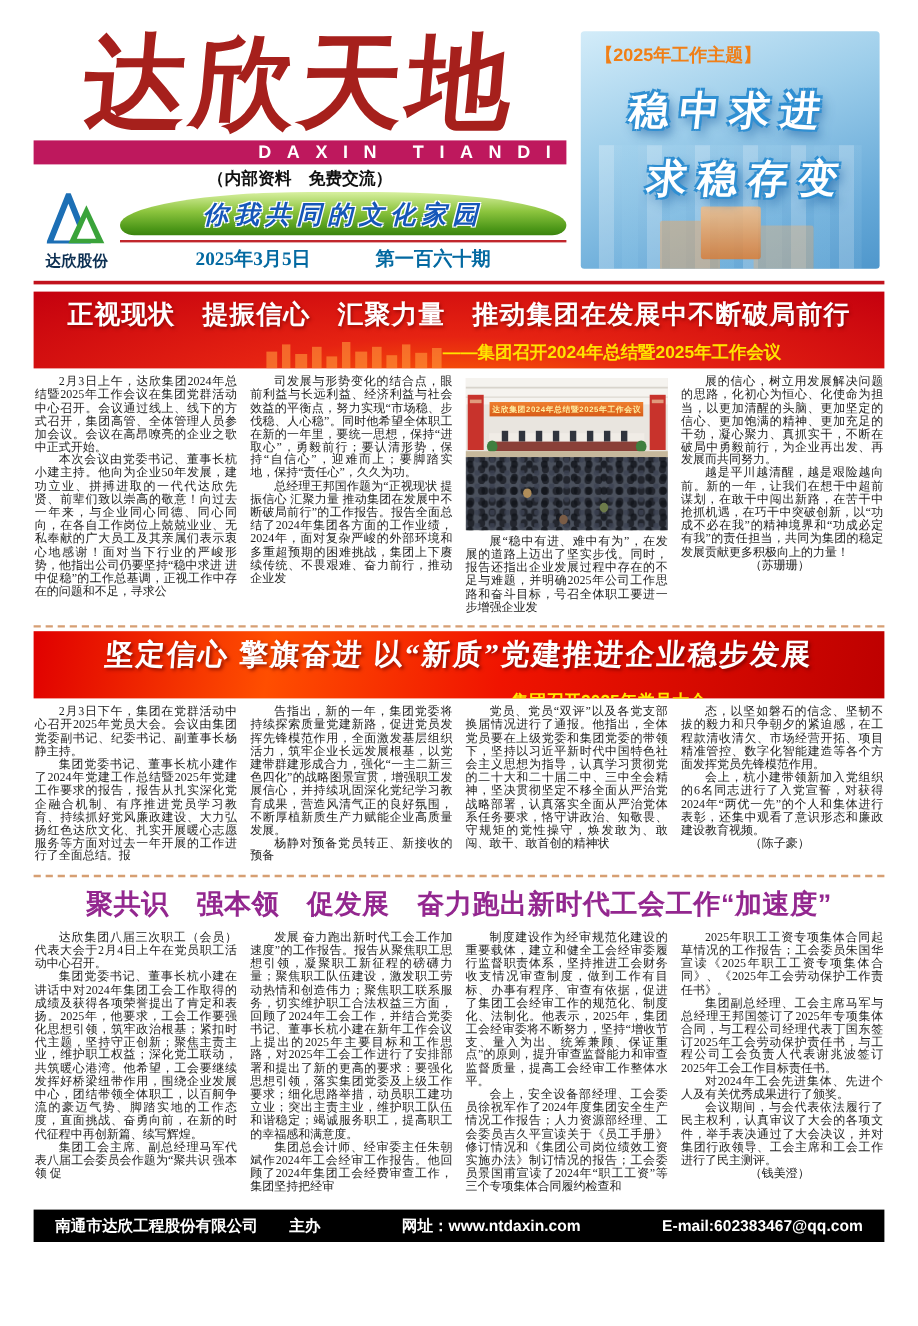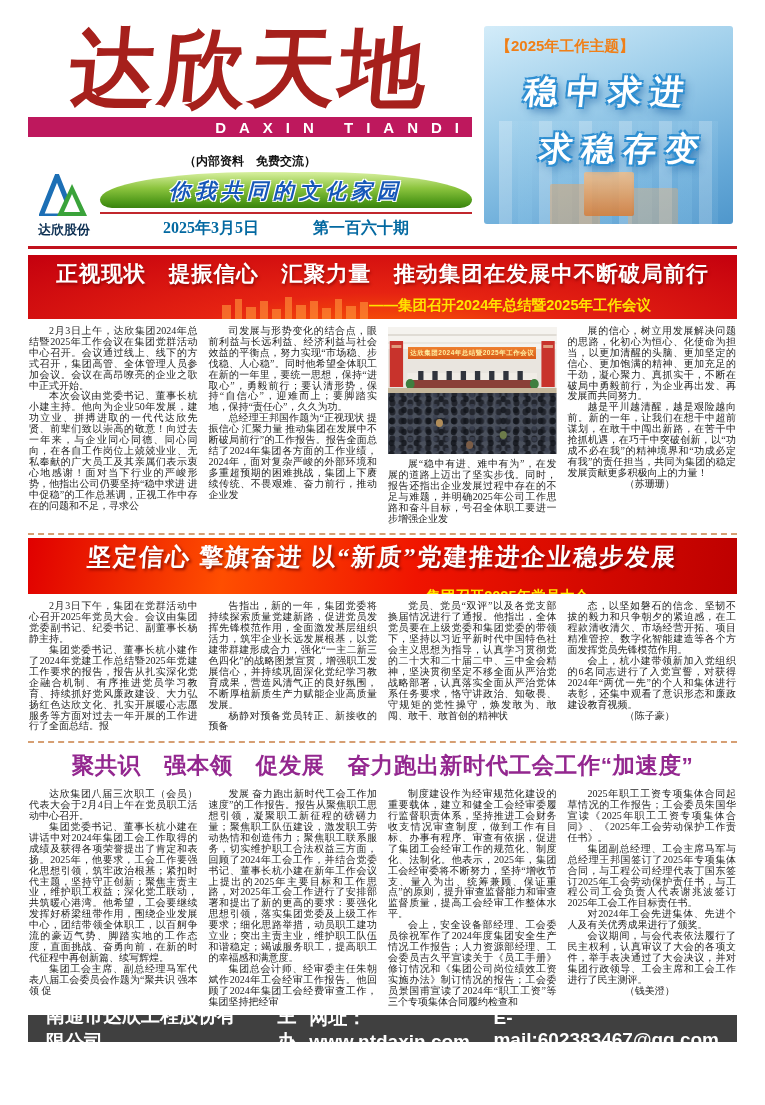--- a/index.html
+++ b/index.html
@@ -8,21 +8,21 @@
   .page { width:765px; height:1105px; padding:26px 28px 0; position:relative; }
 
   
   .masthead { display:flex; gap:12px; }
   .mh-left { width:444px; }
   .mh-title { font-weight:bold; font-size:86px; line-height:1.0; color:#a6201c; text-align:center;
               letter-spacing:4px; transform:skewX(-5deg); font-family:"Liberation Serif",serif; white-space:nowrap; }
   .mh-latin { margin-top:5px; background:#be185d; color:#fff; text-align:right;
               font-family:"Liberation Sans",sans-serif; font-weight:bold; font-size:15px;
               letter-spacing:13px; padding:2px 0 1px; }
-  .mh-note { text-align:center; font-weight:bold; font-size:12px; margin-top:16px; color:#111; }
+  .mh-note { text-align:center; font-weight:bold; font-size:14px; margin-top:3px; color:#111; }
   .mh-bottom { display:flex; align-items:flex-end; margin-top:2px; }
   .logo-block { width:72px; text-align:center; }
   .logo-text { font-weight:bold; font-size:13px; color:#0c2f52; margin-top:1px; }
   .culture-wrap { flex:1; }
   .culture { background:linear-gradient(180deg,#d8f0a0 0%,#8cc43e 45%,#4c9718 85%,#3a830f 100%);
              border-radius:50% 50% 14px 14px / 90% 90% 10px 10px; text-align:center; padding:5px 0 3px; }
   .culture-text { color:#1657b8; font-weight:bold; font-style:italic; font-size:21px; letter-spacing:5px;
                   text-shadow:1px 1px 0 #fff,-1px -1px 0 #fff,1px -1px 0 #fff,-1px 1px 0 #fff; }
   .date-row { display:flex; justify-content:center; gap:54px; border-top:2px solid #c1272d;
               margin-top:4px; padding-top:4px; font-weight:bold; font-size:16px; color:#0369a1; }
@@ -71,23 +71,23 @@
 
   .photo { position:relative; margin:1px 0 5px; }
   .photo svg { display:block; width:100%; height:127px; }
   .photo-banner { position:absolute; top:20px; left:12%; width:76%; text-align:center; padding:1.5px 0;
                   background:linear-gradient(#ee8030,#d85c17); color:#ffeea0; font-family:"Liberation Sans",sans-serif;
                   font-weight:bold; font-size:6.5px; letter-spacing:.5px; white-space:nowrap; overflow:hidden; }
 
   .sep { border-top:2px dashed #c97f45; opacity:.75; margin:1px 0 3px; }
 
   
-  .footer { height:27px; background:#404040; color:#fff; display:flex; align-items:center;
-            justify-content:space-between; padding:0 18px; 
-            font-family:"Liberation Sans",sans-serif; font-weight:bold; font-size:19px; }
+  .footer { height:27px; background:#000000; color:#fff; display:flex; align-items:center;
+            justify-content:space-between; padding:0 18px; margin-top:5px;
+            font-family:"Liberation Sans",sans-serif; font-weight:bold; font-size:13px; }
   .footer .grp { display:flex; gap:26px; }
 </style>
 </head>
 <body>
 
 <div class="page">
 
   <div class="masthead">
     <div class="mh-left">
       <div class="mh-title">达欣天地</div>

